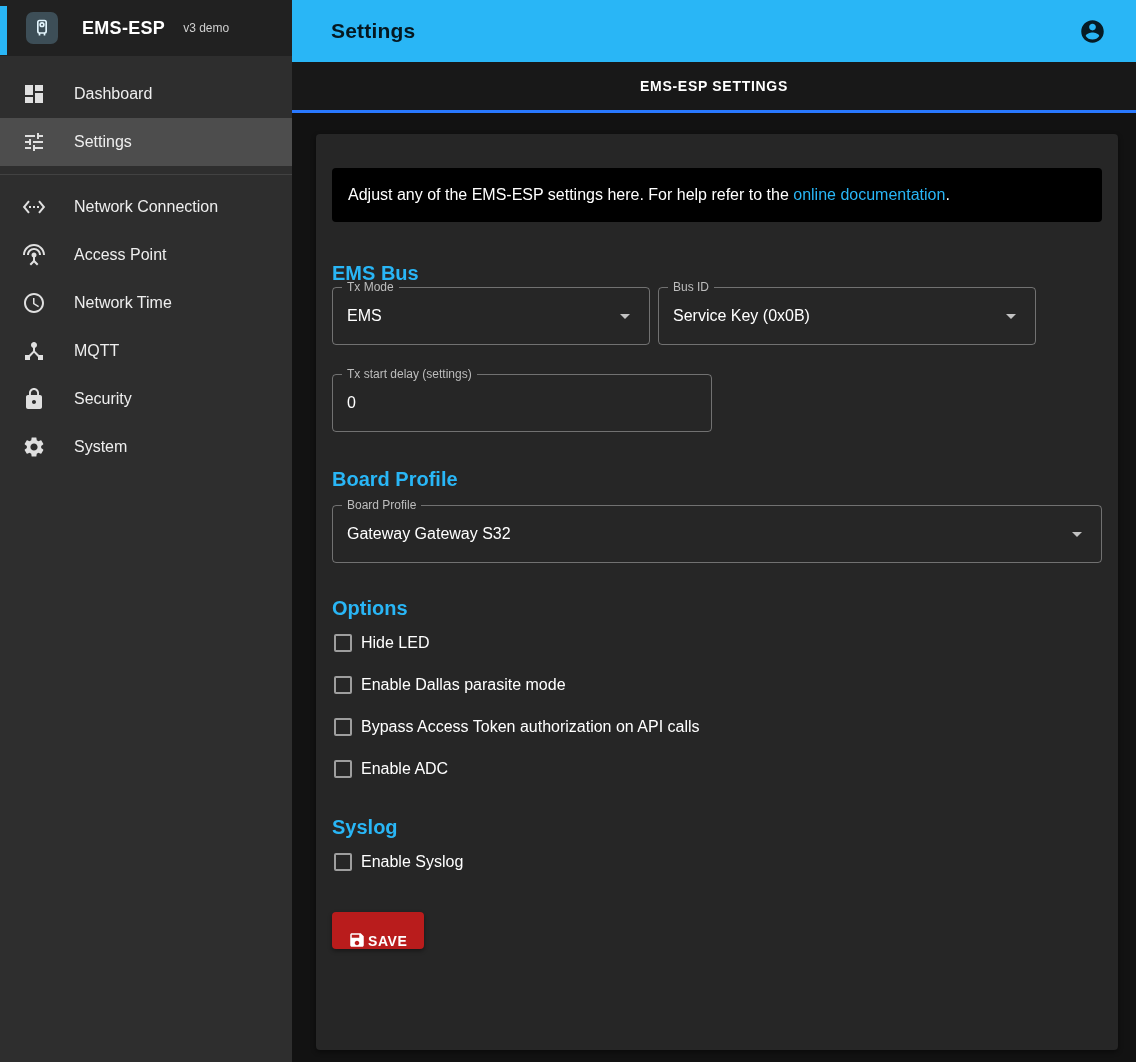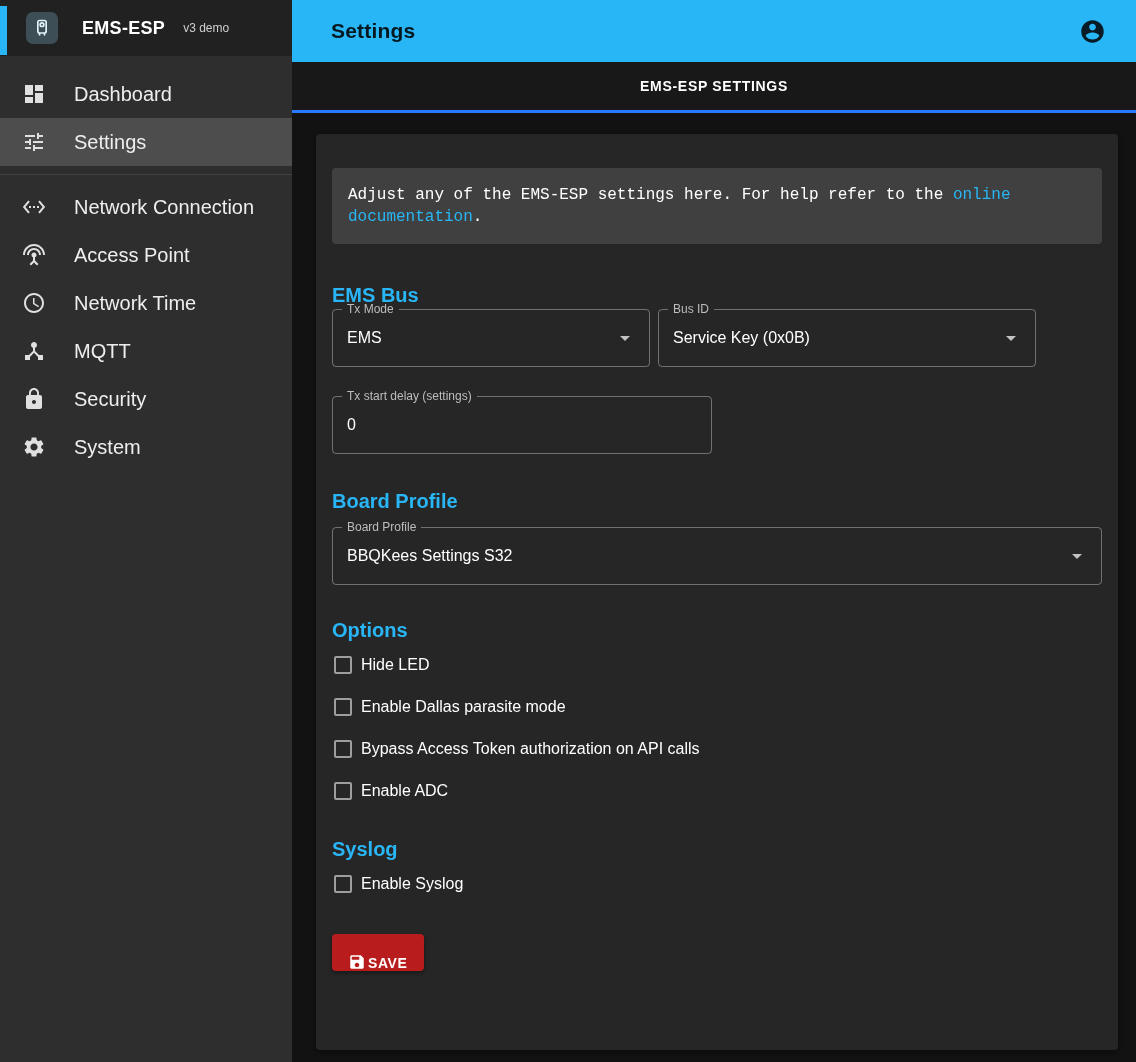--- a/index.html
+++ b/index.html
@@ -10,41 +10,41 @@
   .appbar-notch { position:absolute; left:0; top:6px; width:7px; height:49px; background:#29b6f6; z-index:5; }
 
   
   .sidebar { position:absolute; left:0; top:0; width:292px; height:100%; background:#2e2e2e; z-index:2; }
   .sidebar-header { height:56px; background:#212121; display:flex; align-items:center; padding:0 16px 0 26px; }
   .logo-tile { width:32px; height:32px; border-radius:7px; background:#3d4e57; display:flex; align-items:center; justify-content:center; flex:none; }
   .app-name { color:#ffffff; font-weight:bold; font-size:18px; letter-spacing:.3px; margin-left:24px; }
   .app-version { color:#cfcfcf; font-size:12px; margin-left:18px; }
 
   .menu { padding-top:14px; }
-  .menu-item { height:48px; display:flex; align-items:center; padding:0 16px 0 22px; color:#eeeeee; font-size:20px; cursor:pointer; }
+  .menu-item { height:48px; display:flex; align-items:center; padding:0 16px 0 22px; color:#eeeeee; font-size:16px; cursor:pointer; }
   .menu-item.selected { background:#4d4d4d; }
   .menu-item svg { width:24px; height:24px; fill:#e0e0e0; flex:none; margin-right:28px; }
   .menu-divider { border:none; border-top:1px solid #424242; margin:8px 0; }
 
   
   .appbar { position:absolute; left:292px; right:0; top:0; height:62px; background:#29b6f6; display:flex; align-items:center; padding:0 24px 0 39px; z-index:1; }
   .appbar-title { color:rgba(0,0,0,.87); font-size:21px; font-weight:bold; letter-spacing:.2px; }
   .account-btn { margin-left:auto; width:40px; height:40px; border:none; background:transparent; display:flex; align-items:center; justify-content:center; cursor:pointer; }
   .account-btn svg { width:27px; height:27px; fill:rgba(0,0,0,.85); }
 
   
   .tabbar { position:absolute; left:292px; right:0; top:62px; height:51px; background:#181818; display:flex; align-items:center; justify-content:center; border-bottom:3px solid #2979ff; }
   .tab { height:100%; display:flex; align-items:center; justify-content:center; width:100%; cursor:pointer; }
   .tab-label { color:#ffffff; font-size:14px; font-weight:bold; letter-spacing:.7px; }
 
   
   .main { position:absolute; left:292px; right:0; top:113px; bottom:0; background:#121212; display:flex; flex-direction:column; padding:21px 18px 12px 24px; overflow:hidden; }
   .card { background:#262626; border-radius:4px; box-shadow:0 2px 5px rgba(0,0,0,.45); padding:16px; flex:1; }
 
-  .banner { margin-top:18px; background:#404040; border-radius:4px; padding:16px; color:#ffffff; font-size:16px; line-height:22px;font-family:Liberation Mono, monospace; }
+  .banner { margin-top:18px; background:#000000; border-radius:4px; padding:16px; color:#ffffff; font-size:16px; line-height:22px; }
   .banner a { color:#29b6f6; text-decoration:none; cursor:pointer; }
 
   .section-title { color:#29b6f6; font-size:20px; font-weight:bold; line-height:23px; }
   .mt40 { margin-top:40px; } .mt36 { margin-top:36px; } .mt34 { margin-top:34px; } .mt26 { margin-top:26px; }
 
   .field-row { display:flex; gap:8px; }
   .mtf1 { margin-top:2px; } .mtf2 { margin-top:29px; } .mtf3 { margin-top:14px; }
   .field { position:relative; height:58px; border:1px solid rgba(255,255,255,.35); border-radius:4px; display:flex; align-items:center; padding:0 12px 0 14px; color:#ffffff; font-size:16px; cursor:pointer; }
   .field .flabel { position:absolute; top:-8px; left:9px; background:#262626; padding:0 5px; font-size:12px; color:#bdbdbd; line-height:14px; white-space:nowrap; }
   .field .arrow { margin-left:auto; width:24px; height:24px; fill:rgba(255,255,255,.72); flex:none; }
@@ -184,21 +184,21 @@
           <span class="flabel">Tx start delay (settings)</span>
           <input class="field-input" value="0" style="">
         </div>
       </div>
 
       <h2 class="section-title mt36">Board Profile</h2>
 
       <div class="field-row mtf3">
         <div class="field w-full">
           <span class="flabel">Board Profile</span>
-          <span>BBQKees Settings S32</span>
+          <span>Gateway Gateway S32</span>
           <svg class="arrow" viewBox="0 0 24 24">
               <path d="M7 10l5 5 5-5z"></path>
             </svg>
         </div>
       </div>
 
       <h2 class="section-title mt34">Options</h2>
 
       <div class="cb-row mt2">
         <div class="cb-item">

